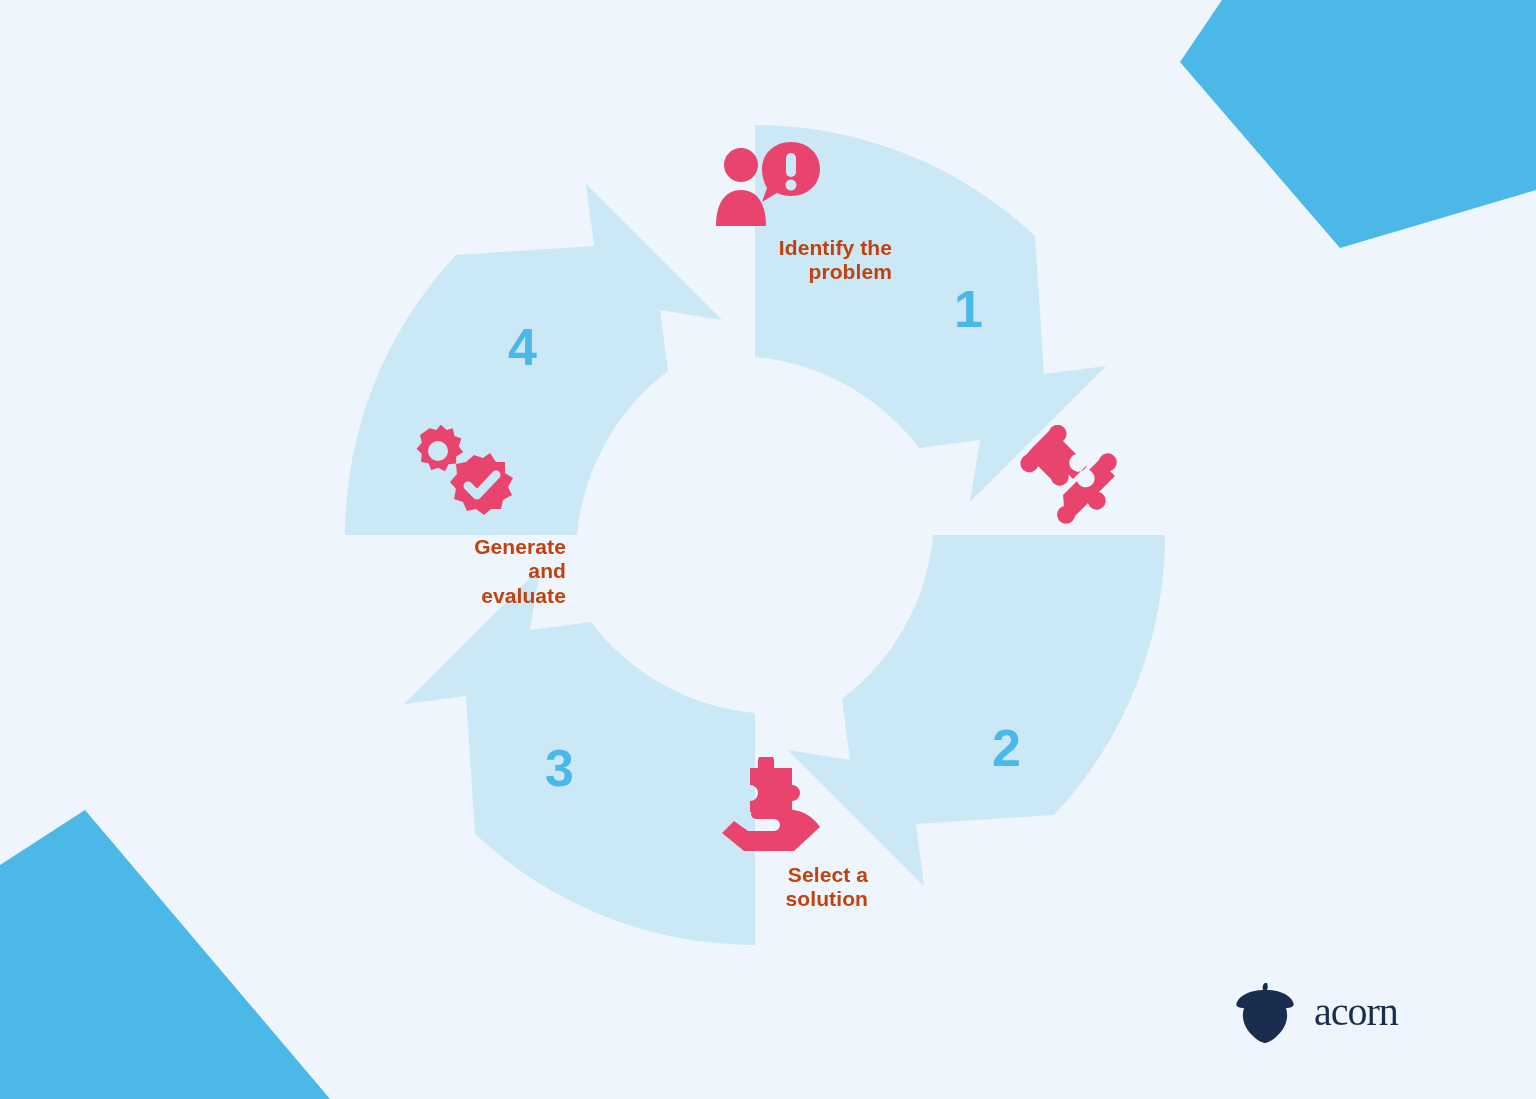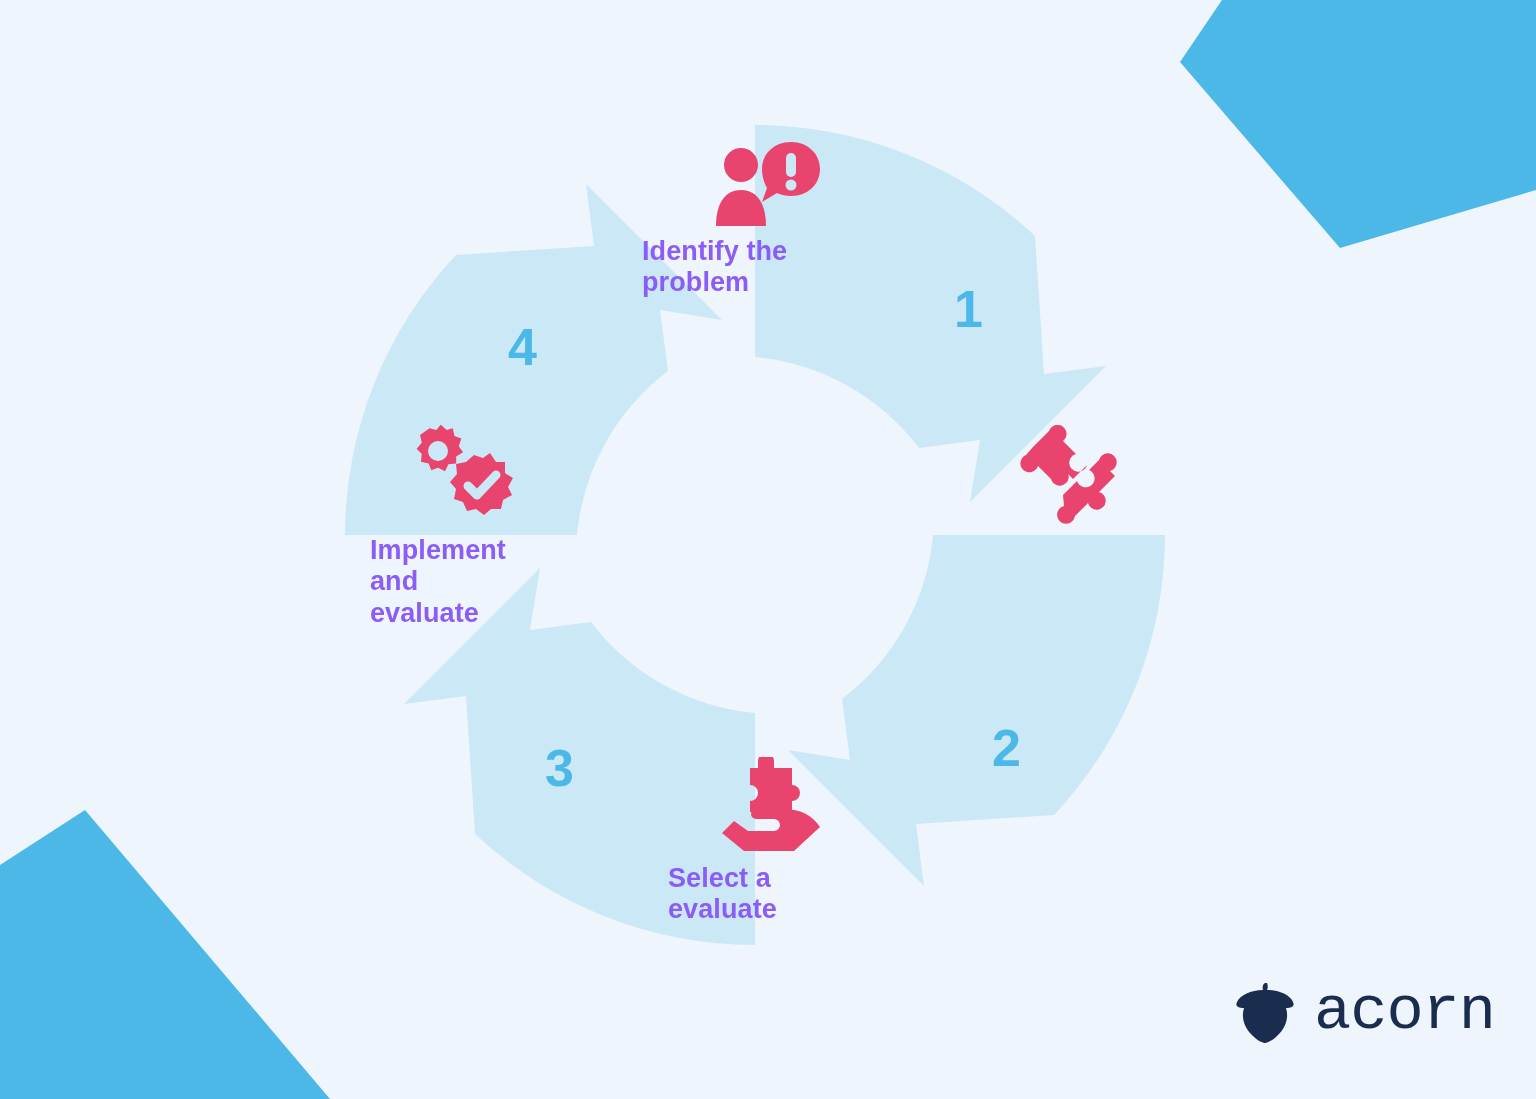--- a/index.html
+++ b/index.html
@@ -42,25 +42,25 @@
   }
   .diagram-svg {
     width: 850px;
     height: 850px;
     display: block;
   }
 
   
   .step {
     position: absolute;
-    text-align: left;
-    color: #8b5cf6;
+    text-align: right;
+    color: #c2410c;
     font-weight: bold;
     line-height: 1.16;
-    font-size: 27px;
+    font-size: 21px;
     letter-spacing: 0.1px;
   }
   .step .icon {
     display: block;
     margin: 0 auto 10px auto;
   }
   .step .label {
     display: block;
     white-space: pre-line;
   }
@@ -88,22 +88,22 @@
   .logo {
     position: absolute;
     left: 1236px;
     top: 981px;
     display: flex;
     align-items: center;
     gap: 18px;
   }
   .logo-mark { display: block; }
   .logo-text {
-    font-family: Liberation Mono, monospace;
-    font-size: 62px;
+    font-family: Liberation Serif, serif;
+    font-size: 40px;
     color: #1b2d4f;
     letter-spacing: -1px;
     line-height: 1;
     font-weight: 400;
   }
 </style>
 </head>
 <body>
 
 <div class="canvas">
@@ -203,39 +203,39 @@
 
   <div class="step" id="step-3">
     <svg class="icon" width="108" height="96" viewBox="0 0 108 96">
       <path d="M 44 4 A 8 8 0 0 1 60 4 L 60 11 L 78 11 L 78 28 A 8 8 0 0 1 78 44
                L 78 55 L 36 55 L 36 44 A 8 8 0 0 0 36 28 L 36 11 L 44 11 Z" fill="#e8446e"></path>
       <path d="M 8 76 L 20 64 L 34 74 L 60 74 A 6 6 0 0 0 60 62 L 42 62
                A 5 5 0 0 1 42 52 L 70 52 C 86 52 98 58 106 70
                L 80 94 L 30 94 Z" fill="#e8446e"></path>
     </svg>
     <span class="label">Select a
-evaluate</span>
+solution</span>
   </div>
 
   <div class="step" id="step-4">
     <svg class="icon" width="108" height="100" viewBox="0 0 108 100">
 
       <path d="M 32 6 L 40 8 L 45 2 L 52 8 L 59 6 L 61 15 L 69 18 L 66 27
                L 71 34 L 63 39 L 63 47 L 54 48 L 50 56 L 42 52 L 34 55 L 31 47
                L 22 45 L 23 36 L 17 30 L 23 23 L 21 14 Z" fill="#e8446e" transform="translate(-12,-2) scale(0.86)"></path>
       <circle cx="24" cy="26" r="10" fill="#cbe8f6"></circle>
 
       <g transform="translate(34,30)">
         <path d="M 26 0 L 35 3 L 42 -2 L 48 7 L 57 7 L 57 18 L 65 23 L 60 32
                  L 64 40 L 55 45 L 53 54 L 43 54 L 36 60 L 28 54 L 19 56 L 15 47
                  L 6 44 L 8 34 L 2 27 L 9 19 L 8 9 L 18 7 Z" fill="#e8446e"></path>
         <path d="M 20 31 L 29 40 L 48 20" fill="none" stroke="#cbe8f6" stroke-width="9" stroke-linecap="round" stroke-linejoin="round"></path>
       </g>
     </svg>
-    <span class="label">Implement
+    <span class="label">Generate
 and
 evaluate</span>
   </div>
 
   <div class="step-num" id="num-1">1</div>
   <div class="step-num" id="num-2">2</div>
   <div class="step-num" id="num-3">3</div>
   <div class="step-num" id="num-4">4</div>
 
   <div class="logo">

